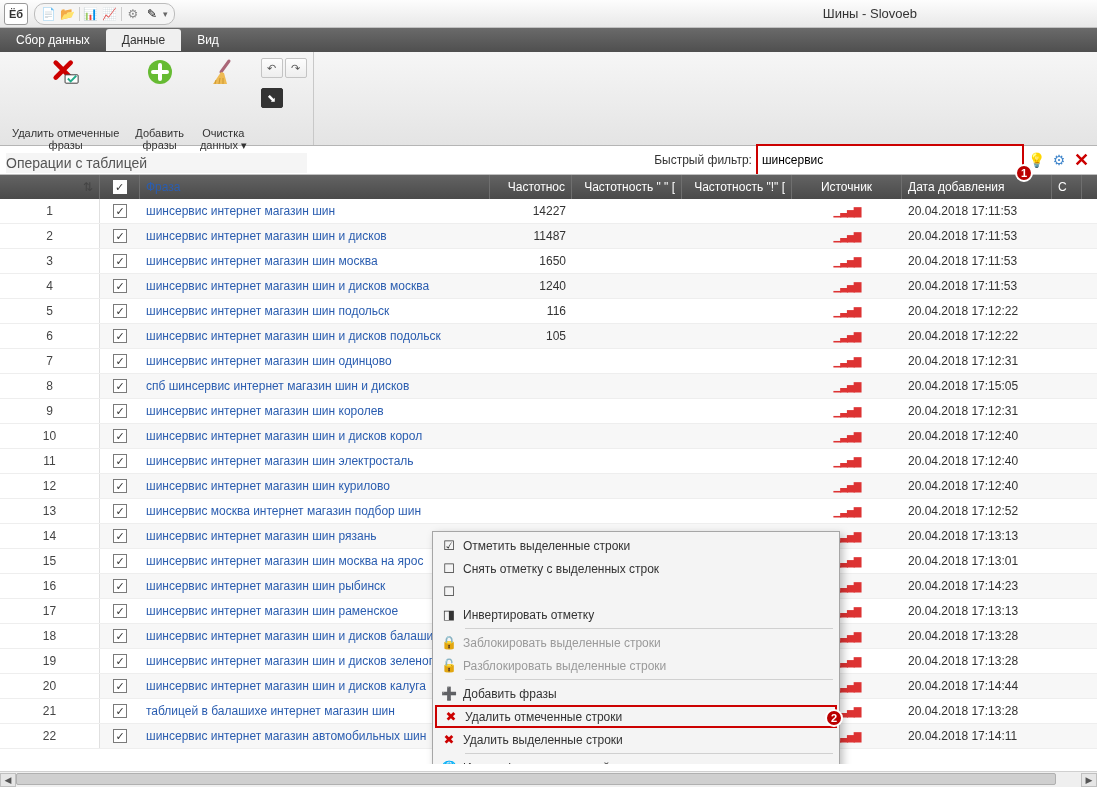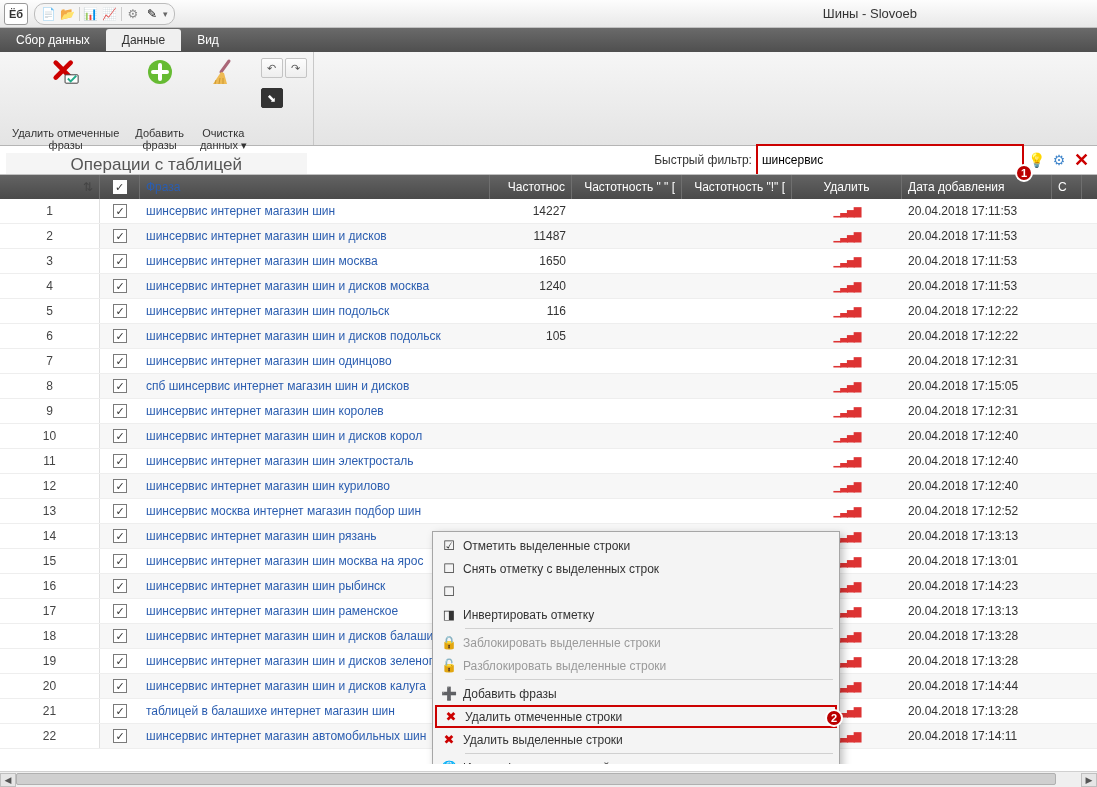--- a/index.html
+++ b/index.html
@@ -16,21 +16,21 @@
 
 
 .menutabs { height: 24px; background: linear-gradient(#6a6a6a,#4f4f4f); display: flex; align-items: center; }
 .menutabs .tab { padding: 4px 16px; color: #fff; font-size: 12px; cursor: pointer; border-top-left-radius: 3px; border-top-right-radius: 3px; }
 .menutabs .tab.active { background: #f0f0f0; color: #333; }
 
 
 .ribbon { height: 94px; background: linear-gradient(#f6f6f6,#e4e4e4); border-bottom: 1px solid #b5b5b5; display: flex; }
 .group { border-right: 1px solid #c8c8c8; display: flex; flex-direction: column; align-items: center; padding: 4px 6px 0 6px; }
 .group-row { display: flex; gap: 4px; align-items: flex-start; flex: 1; }
-.group-label { font-size: 17px; color: #555; text-align: center; padding: 2px 0; background: rgba(0,0,0,0.04); width: 100%; }
+.group-label { font-size: 14px; color: #555; text-align: left; padding: 2px 0; background: rgba(0,0,0,0.04); width: 100%; }
 .bigbtn { display: flex; flex-direction: column; align-items: center; justify-content: flex-start; width: auto; min-width: 58px; padding: 2px 6px; cursor: pointer; border-radius: 3px; gap: 39px; }
 .bigbtn .ico { width: 28px; height: 28px; display: flex; align-items: center; justify-content: center; font-size: 22px; }
 .bigbtn .lbl { font-size: 11px; text-align: center; line-height: 12px; margin-top: 2px; color: #333; white-space: pre-line; }
 .smallbtns { display: flex; flex-direction: column; gap: 2px; margin-left: 4px; margin-top: 2px; }
 .smallbtn { width: 22px; height: 20px; border: 1px solid #c4c4c4; background: linear-gradient(#fdfdfd,#eee); border-radius: 2px; display: flex; align-items: center; justify-content: center; font-size: 11px; cursor: pointer; color: #555; }
 
 
 .filterbar { height: 28px; display: flex; align-items: center; justify-content: flex-end; padding: 0 8px; gap: 4px; }
 .filterbar .lbl { font-size: 12px; color: #333; }
 .filterbar input { width: 268px; height: 32px; border: 2px solid #c00; padding: 0 4px; font-size: 12px; outline: none; }
@@ -170,21 +170,21 @@
     <div class="th c-num">
         <span>⇅</span>
       </div>
     <div class="th c-chk">
         <div class="chk" style="background:#fff;border-color:#fff;color:#333">✓</div>
       </div>
     <div class="th c-phrase">Фраза</div>
     <div class="th c-f1">Частотнос</div>
     <div class="th c-f2">Частотность " " [</div>
     <div class="th c-f3">Частотность "!" [</div>
-    <div class="th c-src">Удалить</div>
+    <div class="th c-src">Источник</div>
     <div class="th c-date">Дата добавления</div>
     <div class="th c-last">С</div>
   </div>
   <div class="tbody" id="tbody">
       <div class="row">
         <div class="td c-num">1</div>
         <div class="td c-chk">
           <div class="chk">✓</div>
         </div>
         <div class="td c-phrase">

